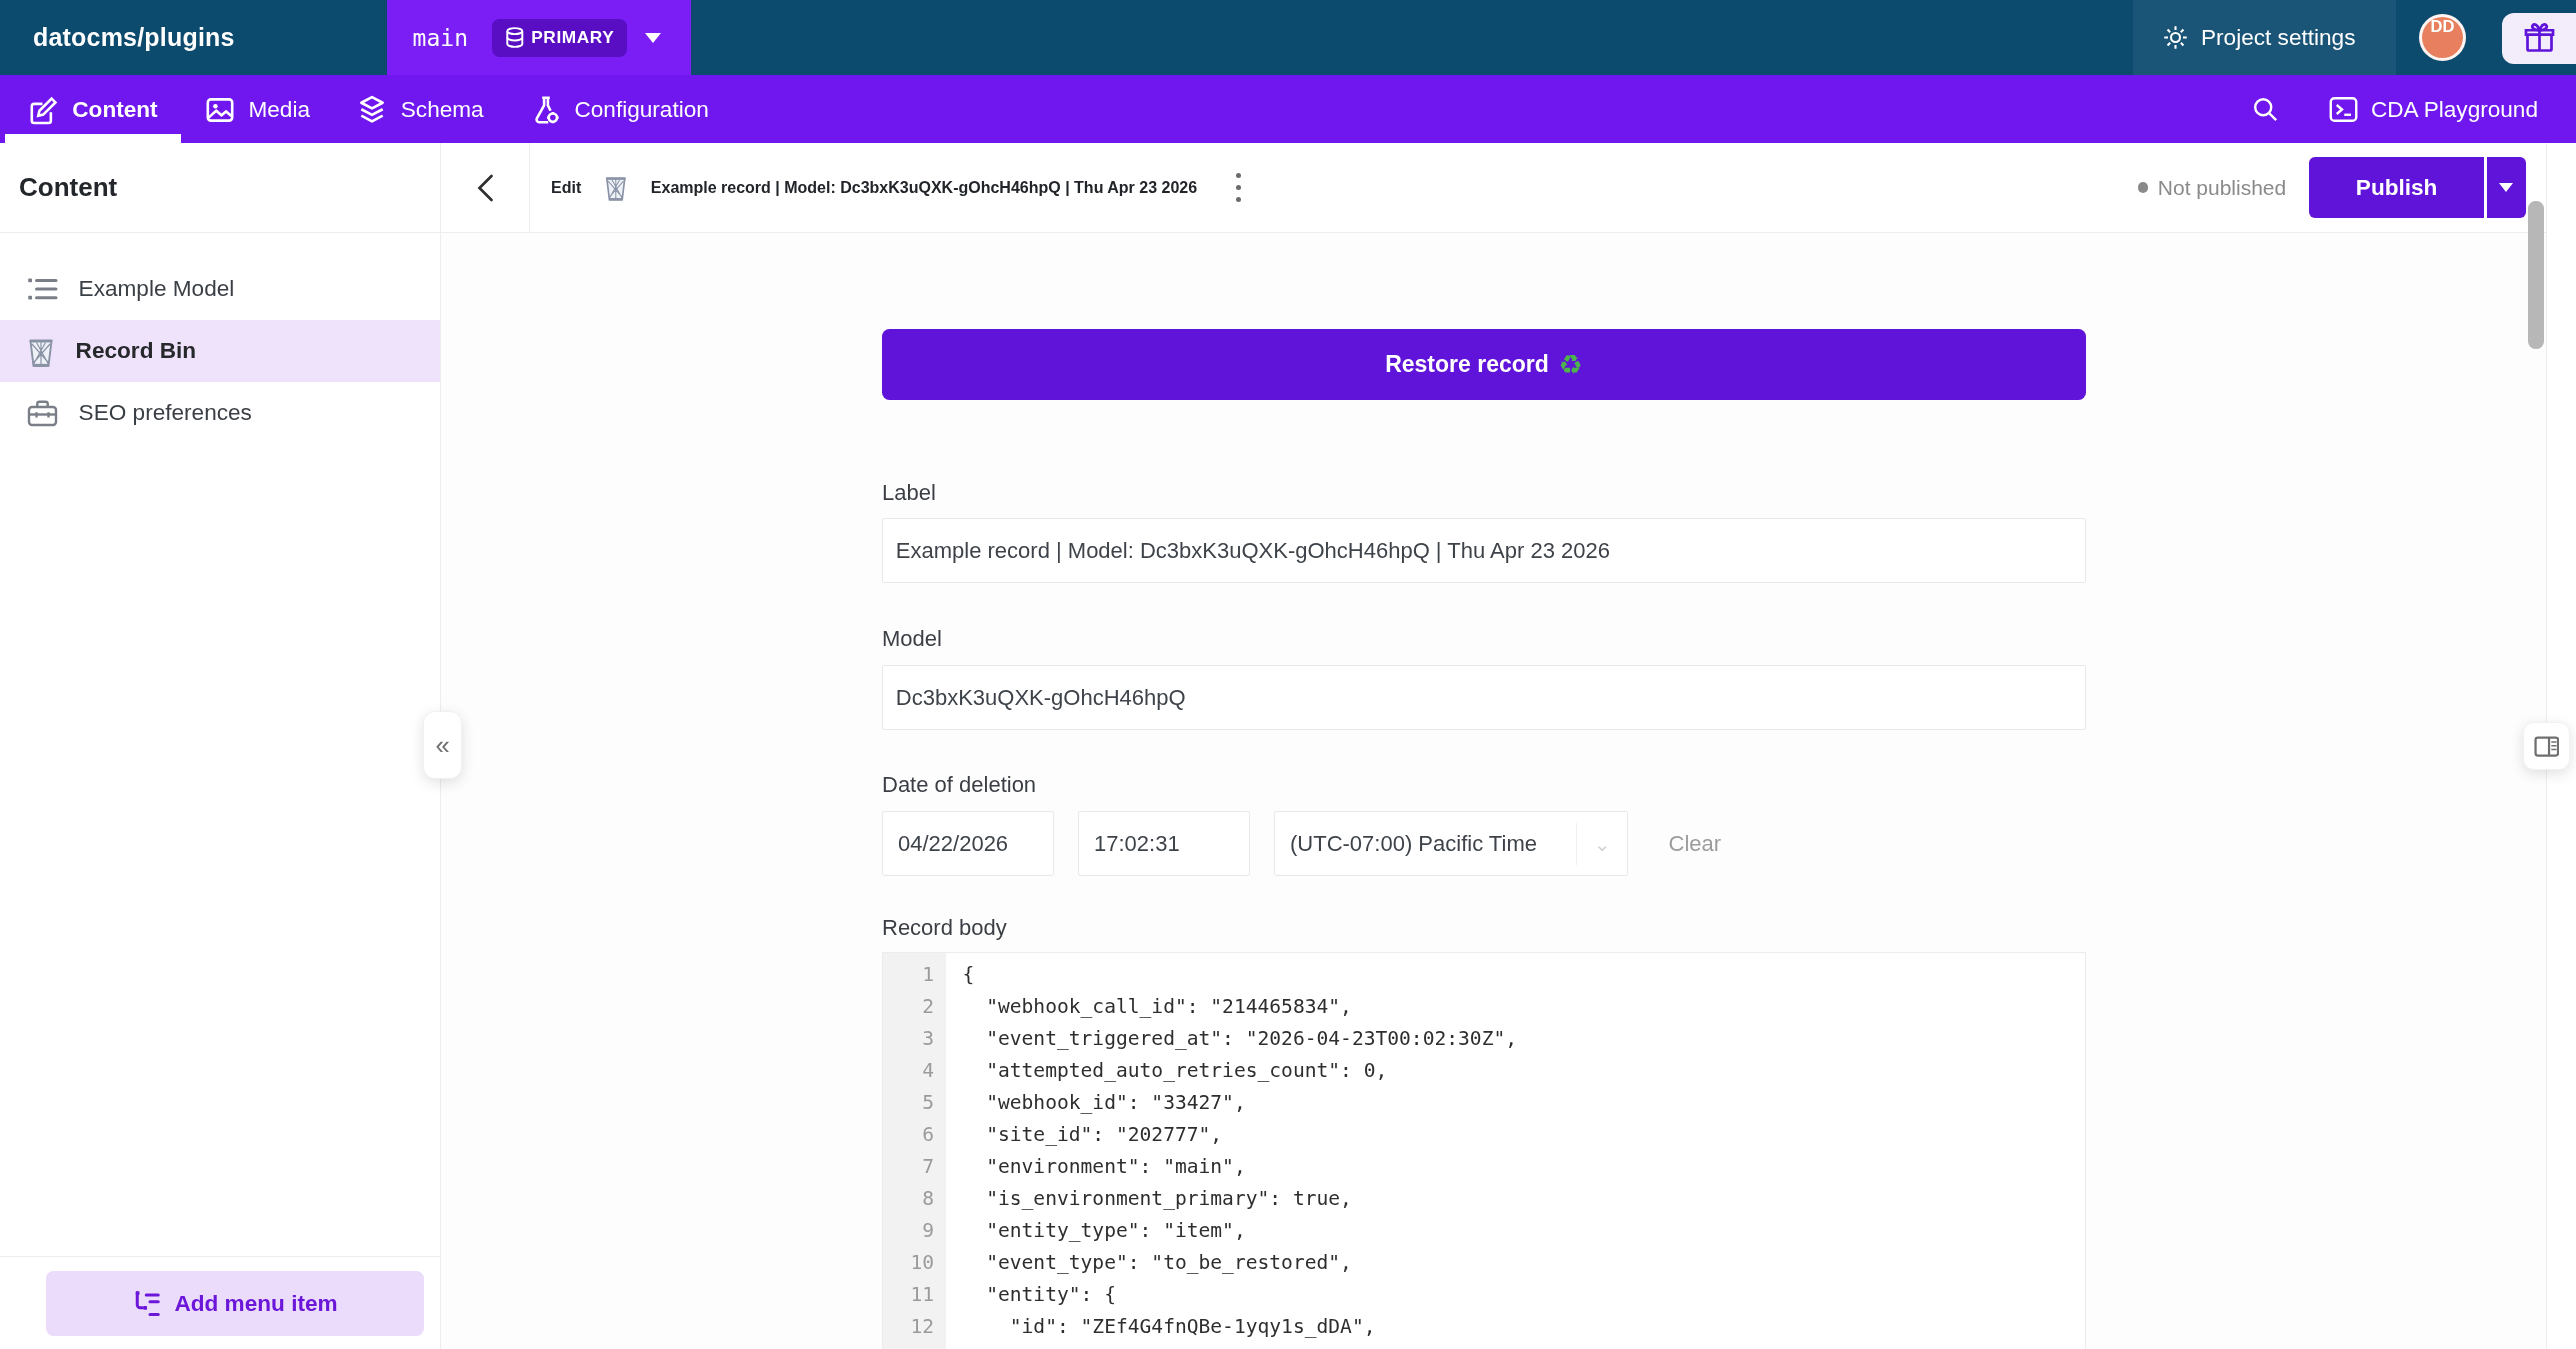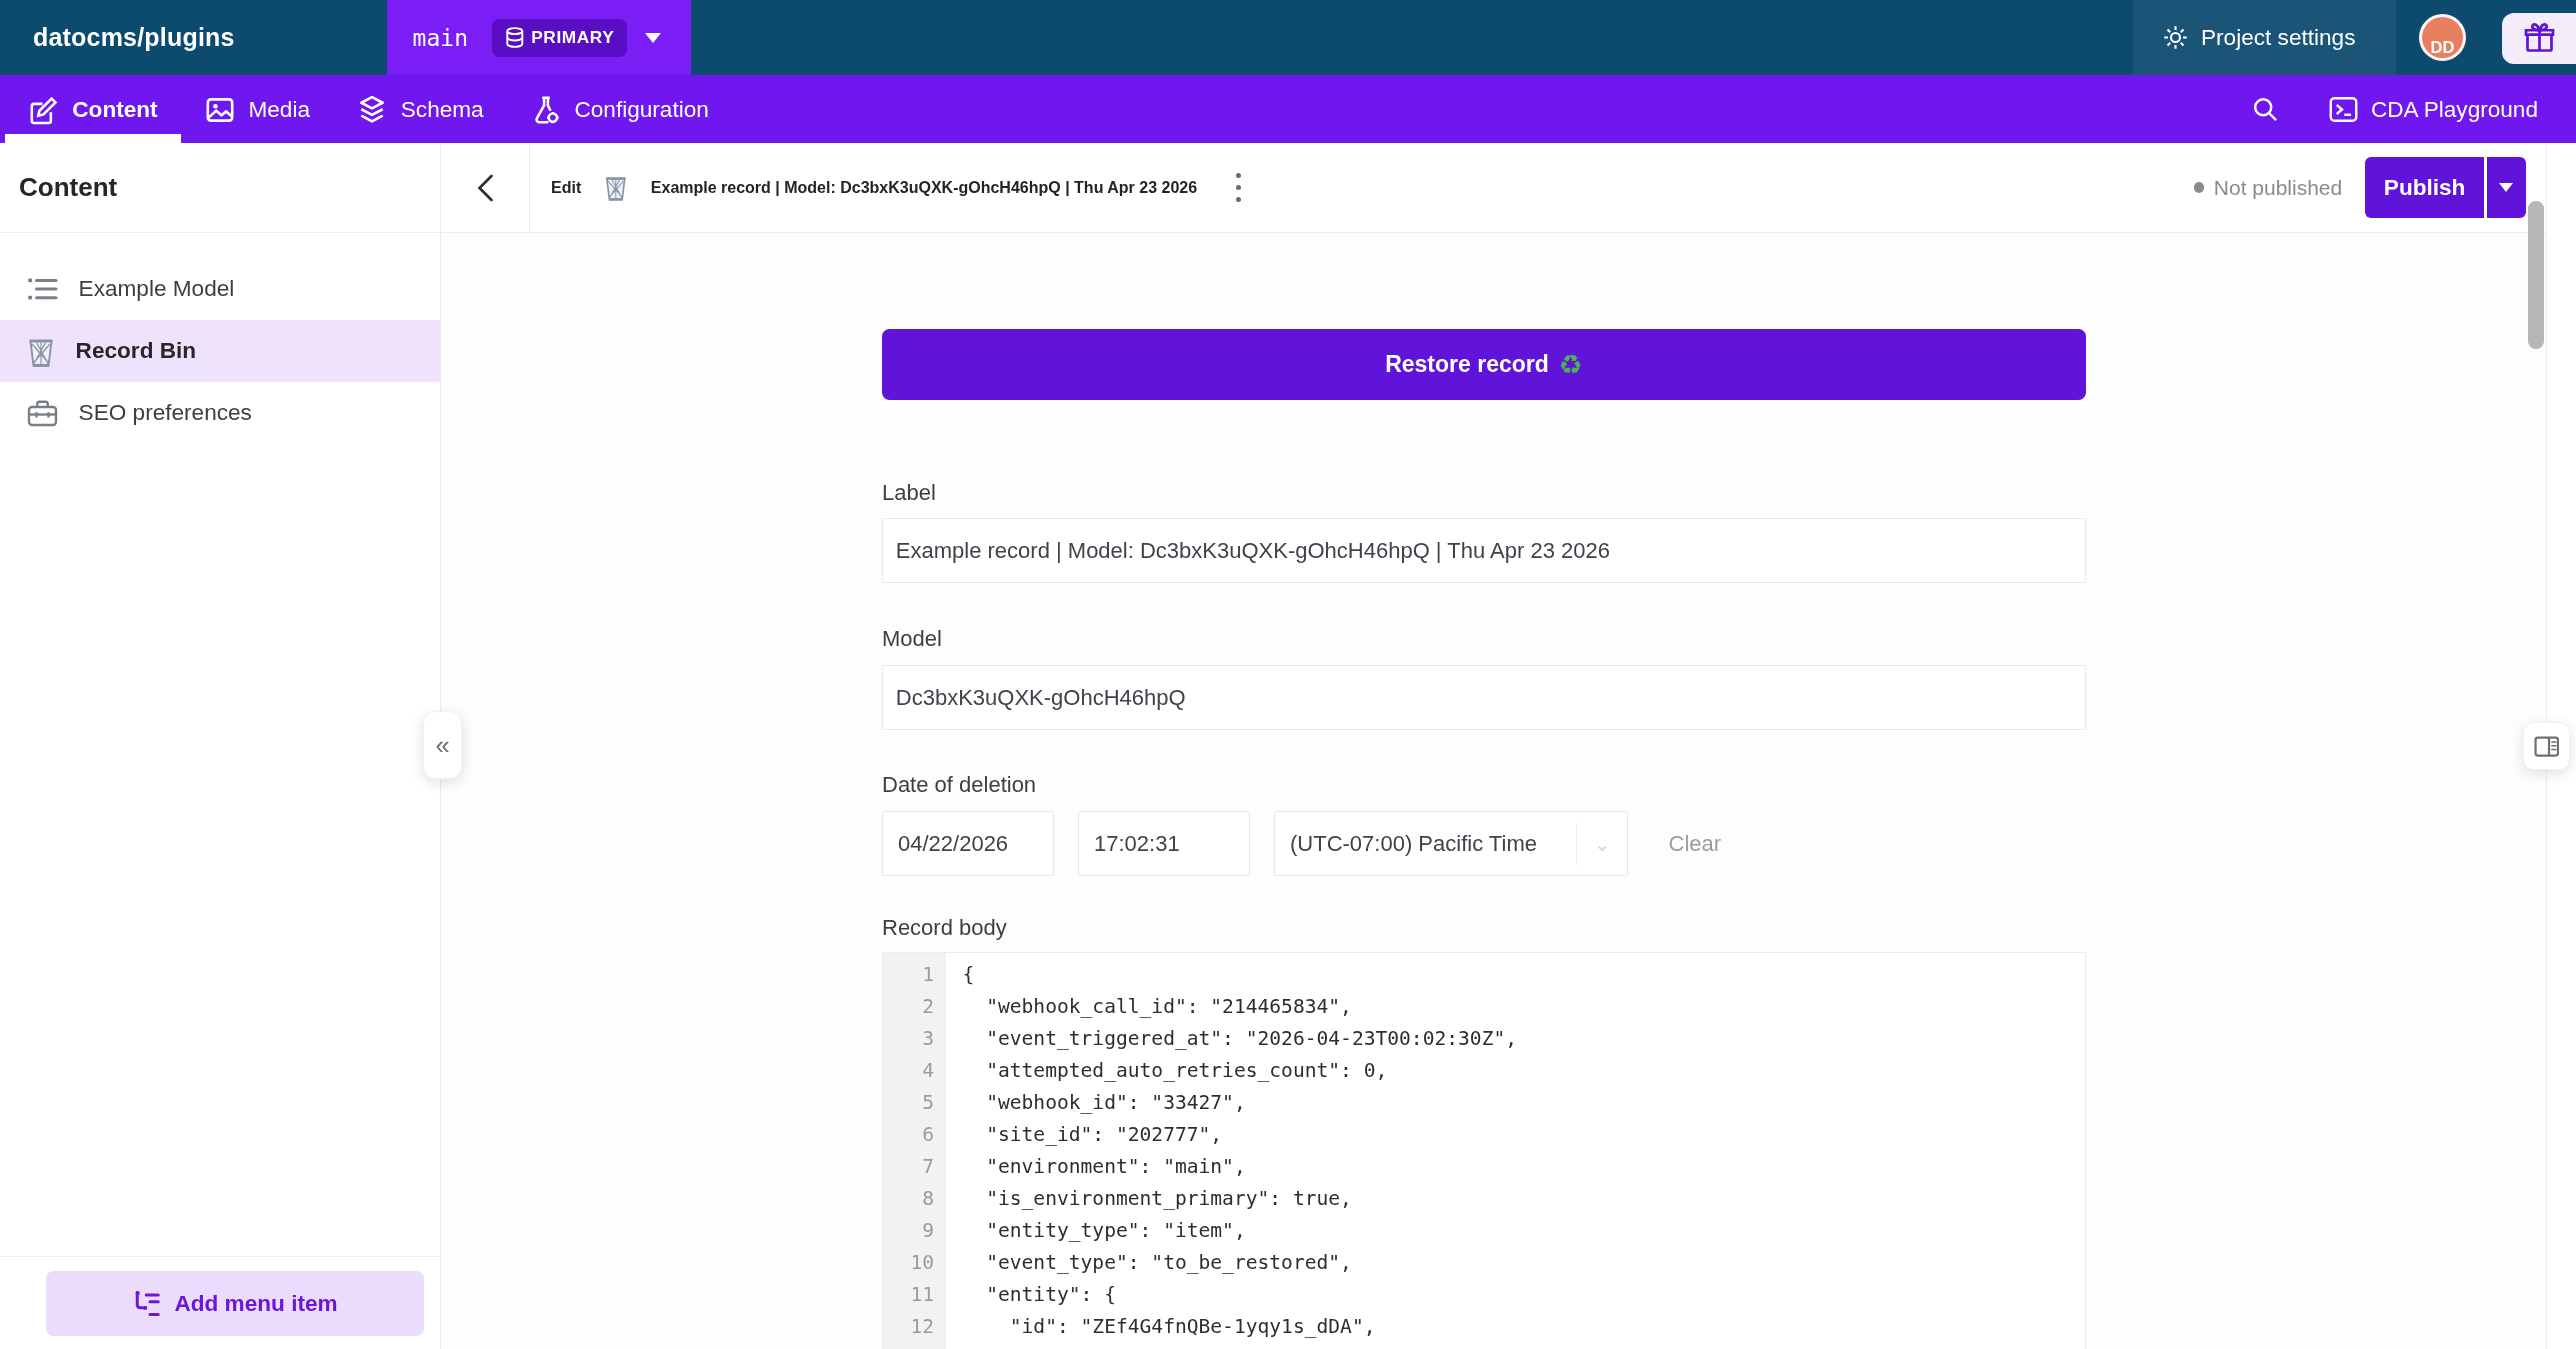--- a/index.html
+++ b/index.html
@@ -17,21 +17,21 @@
   .env-badge { margin-left:24px; background:#5a0ec4; border-radius:7.5px; height:38px; padding:0 12.8px;
                display:flex; align-items:center; gap:6.8px; }
   .env-badge-label { color:#fff; font-size:17.3px; font-weight:bold; letter-spacing:0.6px; }
   .env-caret { margin-left:17.3px; width:0; height:0; border-left:8.3px solid transparent;
                border-right:8.3px solid transparent; border-top:10.5px solid #fff; }
   .settings-section { position:absolute; left:2133px; top:0; width:263px; height:75px;
                       background:rgba(255,255,255,.06); display:flex; align-items:center;
                       padding-left:29px; gap:12px; cursor:pointer; }
   .settings-label { color:#fff; font-size:22.6px; }
   .avatar { position:absolute; left:2419px; top:14.3px; width:47px; height:47px; border-radius:50%;
-            background:#e8805f; border:3.8px solid rgba(255,255,255,.92); display:flex; align-items:flex-end;
+            background:#e8805f; border:3.8px solid rgba(255,255,255,.92); display:flex; align-items:flex-start;
             justify-content:center; color:#fff; font-weight:bold; font-size:16.6px; cursor:pointer; }
   .gift-button { position:absolute; left:2502px; top:12.8px; width:74px; height:51px; background:#f2ecfb;
                  border-radius:12px 0 0 12px; display:flex; align-items:center; justify-content:center; cursor:pointer; }
 
   
   .navbar { position:absolute; left:0; top:75px; width:2576px; height:69px; background:#7016ee;
             display:flex; align-items:center; padding-left:4.5px; }
   .tab { position:relative; height:69px; display:flex; align-items:center; gap:12.8px; padding:0 23px;
          color:#fff; font-size:22.6px; cursor:pointer; }
   .tab.active { font-weight:bold; }
@@ -62,21 +62,21 @@
   .back-button { width:89px; height:100%; border-right:1.5px solid #ededed; display:flex;
                  align-items:center; justify-content:center; cursor:pointer; flex:0 0 auto; }
   .page-title { margin-left:21px; display:flex; align-items:center; gap:22px; font-size:16px;
                 font-weight:bold; color:#212429; white-space:nowrap; }
   .kebab { margin-left:33px; display:flex; flex-direction:column; gap:6.8px; cursor:pointer; padding:6px; }
   .kebab i { width:5.3px; height:5.3px; border-radius:50%; background:#6a6a6a; }
   .header-right { margin-left:auto; display:flex; align-items:center; margin-right:20.3px; }
   .status-dot { width:10.5px; height:10.5px; border-radius:50%; background:#8a8a8a; margin-right:9.8px; }
   .status-text { font-size:21px; color:#8a8a8a; margin-right:22.6px; }
   .publish-split { display:flex; }
-  .publish-main { height:61px; padding:0 19px; background:#6013d9; color:#fff; font-size:22.6px;
+  .publish-main { height:61px; padding:0 47px; background:#6013d9; color:#fff; font-size:22.6px;
                   font-weight:bold; border:none; border-radius:6px 0 0 6px;
                   font-family:"Liberation Sans", sans-serif; cursor:pointer; }
   .publish-arrow { height:61px; width:39px; margin-left:2.3px; background:#6013d9; border:none;
                    border-radius:0 6px 6px 0; display:flex; align-items:center; justify-content:center; cursor:pointer; }
   .publish-caret { width:0; height:0; border-left:7.5px solid transparent; border-right:7.5px solid transparent;
                    border-top:9px solid #fff; }
 
   
   .record-area { position:absolute; left:0; top:90px; right:0; bottom:0; overflow:hidden; }
   .form-col { position:absolute; left:441px; top:0; width:1204px; }

